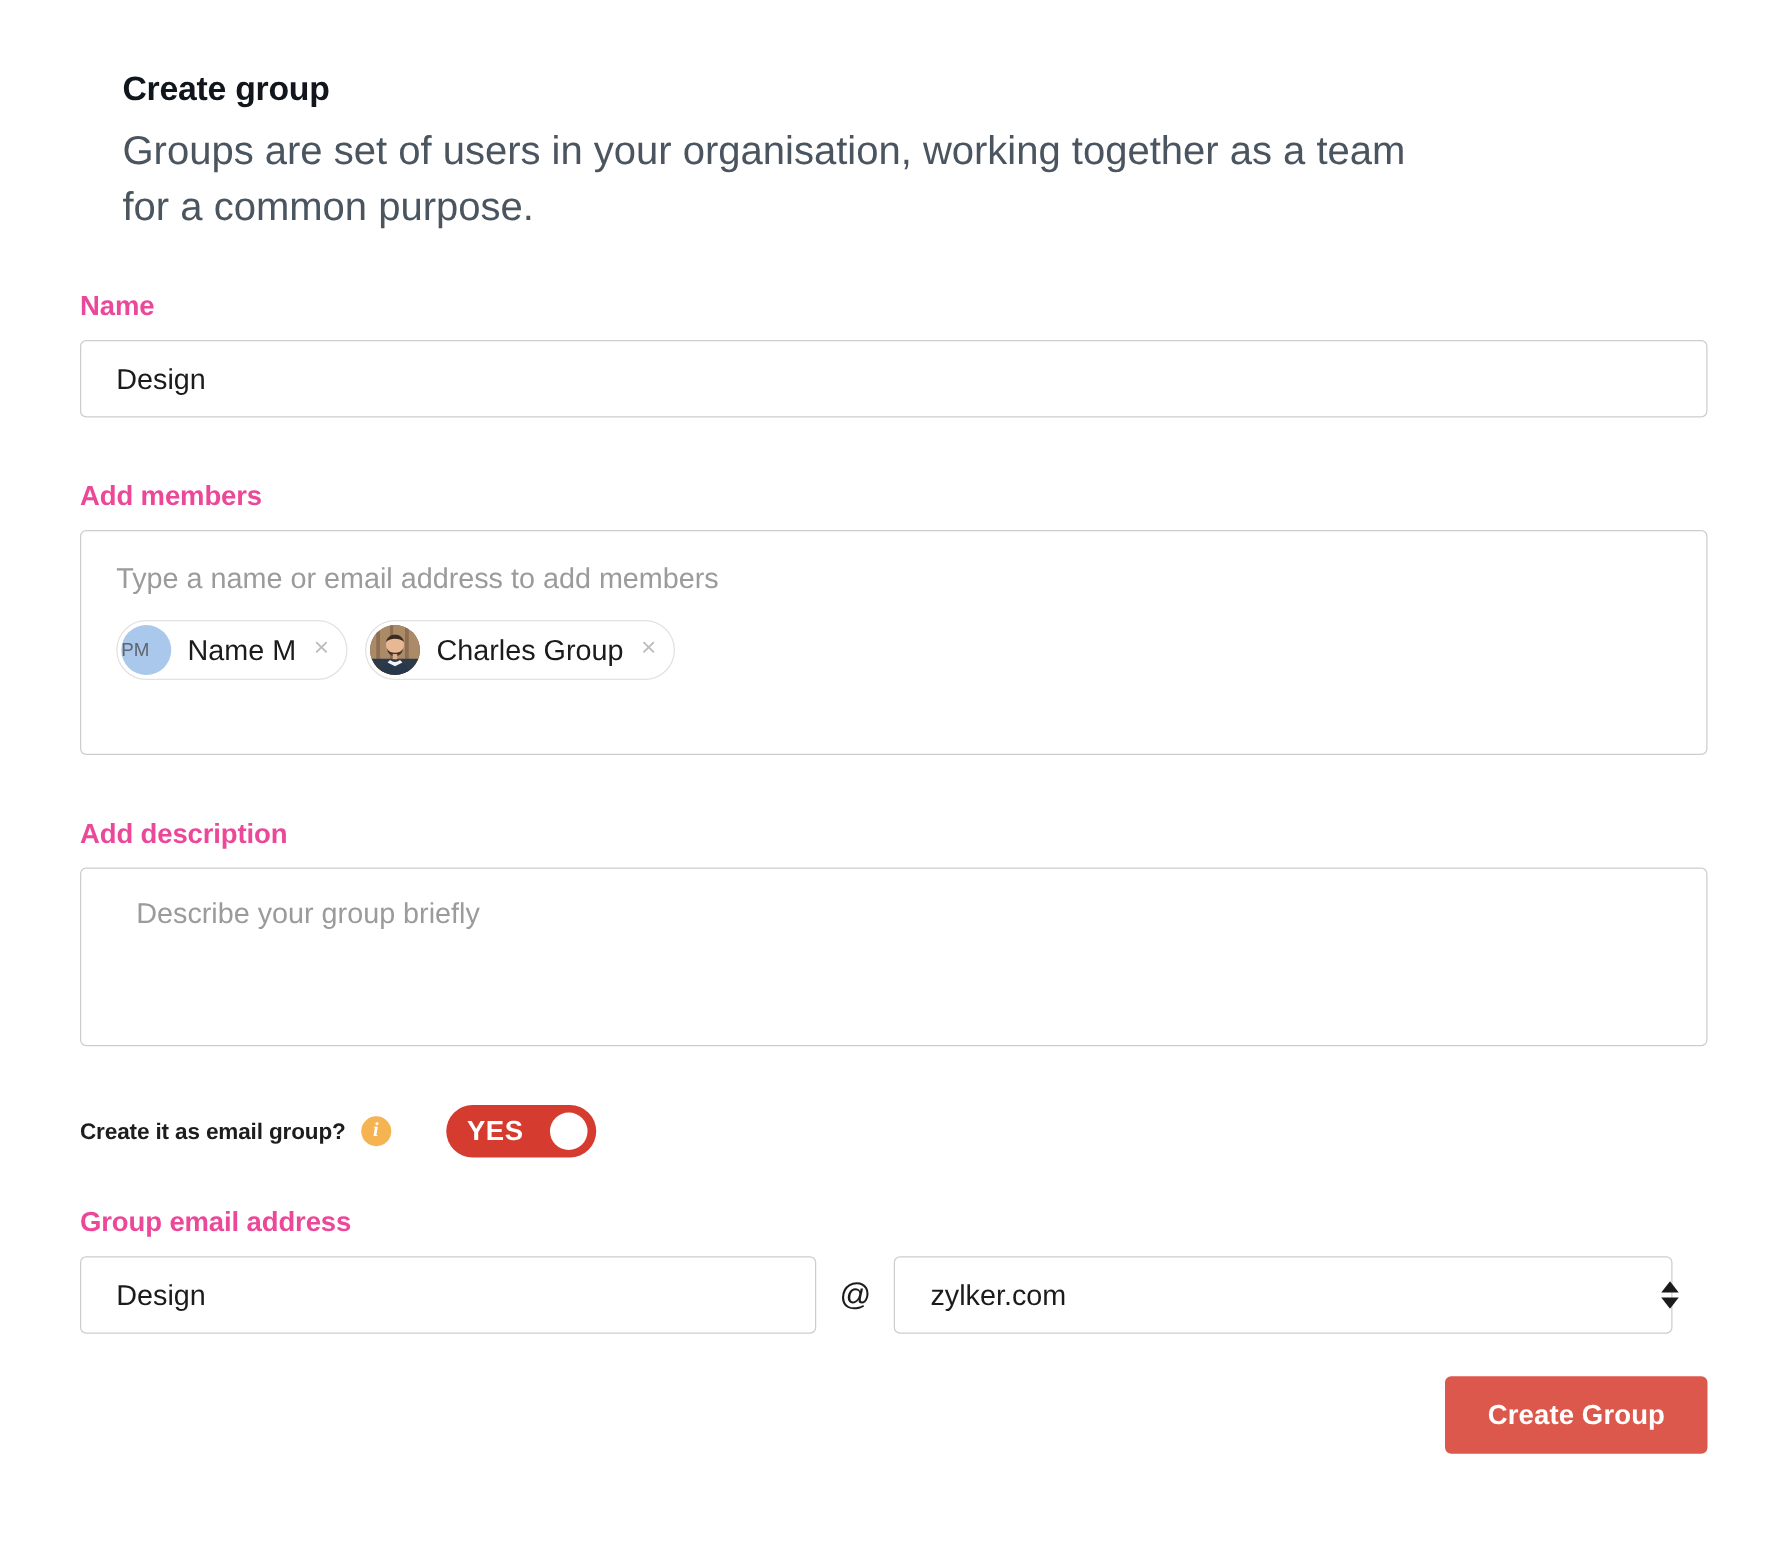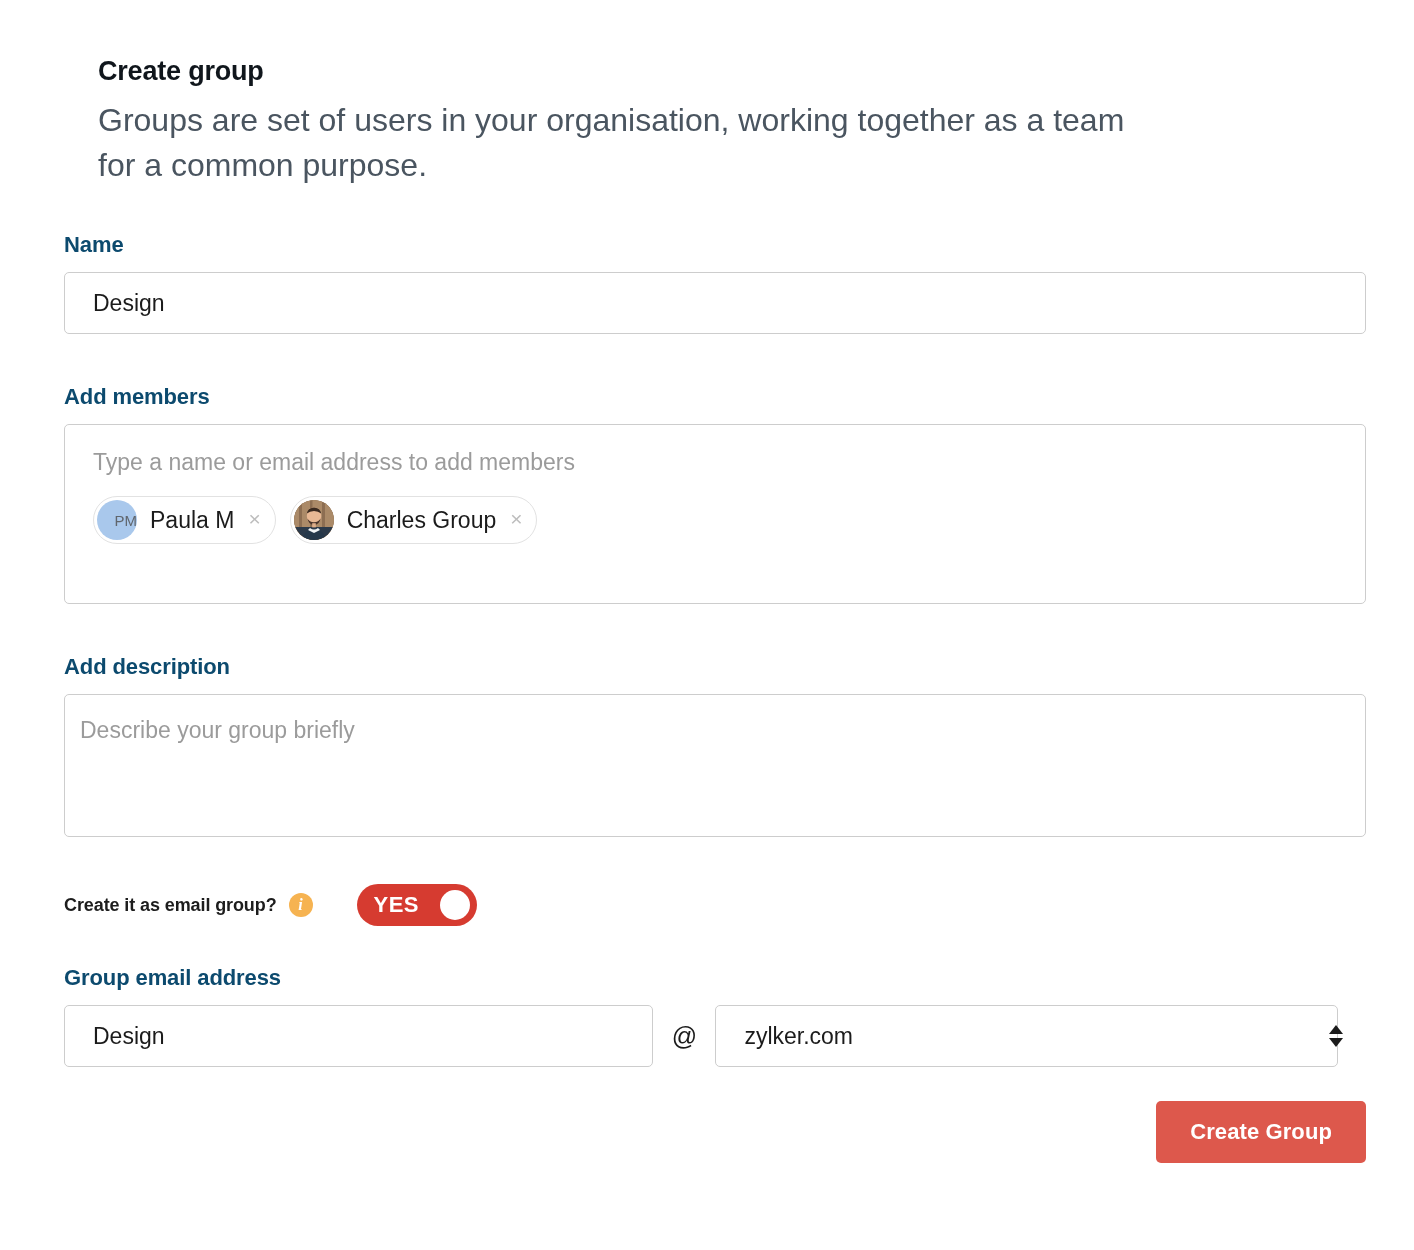--- a/index.html
+++ b/index.html
@@ -56,21 +56,21 @@
     line-height: 1.42;
     max-width: 1070px;
   }
 
   
   .form { position: absolute; left: 64px; top: 232px; width: 1302px; }
 
   .field-label {
     font-size: 22px;
     font-weight: bold;
-    color: #0c4a6e;
+    color: #ec4899;
     letter-spacing: -0.1px;
     margin-bottom: 14px;
   }
 
   .text-input {
     width: 1302px;
     height: 62px;
     border: 1px solid #cdcdcd;
     border-radius: 5px;
     background: #fff;
@@ -107,21 +107,21 @@
     height: 48px;
     border: 1px solid #e2e2e2;
     border-radius: 26px;
     background: #fff;
     padding: 0 6px 0 3px;
   }
   .chip-avatar {
     width: 40px; height: 40px;
     border-radius: 50%;
     flex: 0 0 auto;
-    display: flex; align-items: center; justify-content: flex-end;
+    display: flex; align-items: center; justify-content: flex-start;
     font-size: 15px;
     color: #60666d;
     overflow: hidden;
   }
   .chip-avatar.initials { background: #a9c8ec; }
   .chip-avatar.photo { background: #8a6f53; position: relative; }
   .chip-avatar.photo svg { display: block; width: 40px; height: 40px; }
   .chip-name {
     font-size: 23px;
     color: #1b1b1b;
@@ -140,21 +140,21 @@
   
   .textarea {
     width: 1302px;
     height: 143px;
     border: 1px solid #cdcdcd;
     border-radius: 5px;
     background: #fff;
     font-family: inherit;
     font-size: 23px;
     color: #1b1b1b;
-    padding: 22px 15px;
+    padding: 22px 44px;
     outline: none;
     resize: none;
     display: block;
   }
   .textarea::placeholder { color: #9b9b9b; }
 
   
   .toggle-row {
     display: flex;
     align-items: center;
@@ -310,21 +310,21 @@
     <div class="group">
       <div class="field-label">Add members</div>
       <div class="members-box">
         <div class="members-placeholder">Type a name or email address to add members</div>
         <div class="chips">
 
           <div class="chip">
             <div class="chip-avatar initials">
               <span>PM</span>
             </div>
-            <span class="chip-name">Paula M</span>
+            <span class="chip-name">Name M</span>
             <span class="chip-close">×</span>
           </div>
 
           <div class="chip">
             <div class="chip-avatar photo">
               <svg viewBox="0 0 40 40">
                 <defs>
                   <clipPath id="circ">
                       <circle cx="20" cy="20" r="20"></circle>
                     </clipPath>

